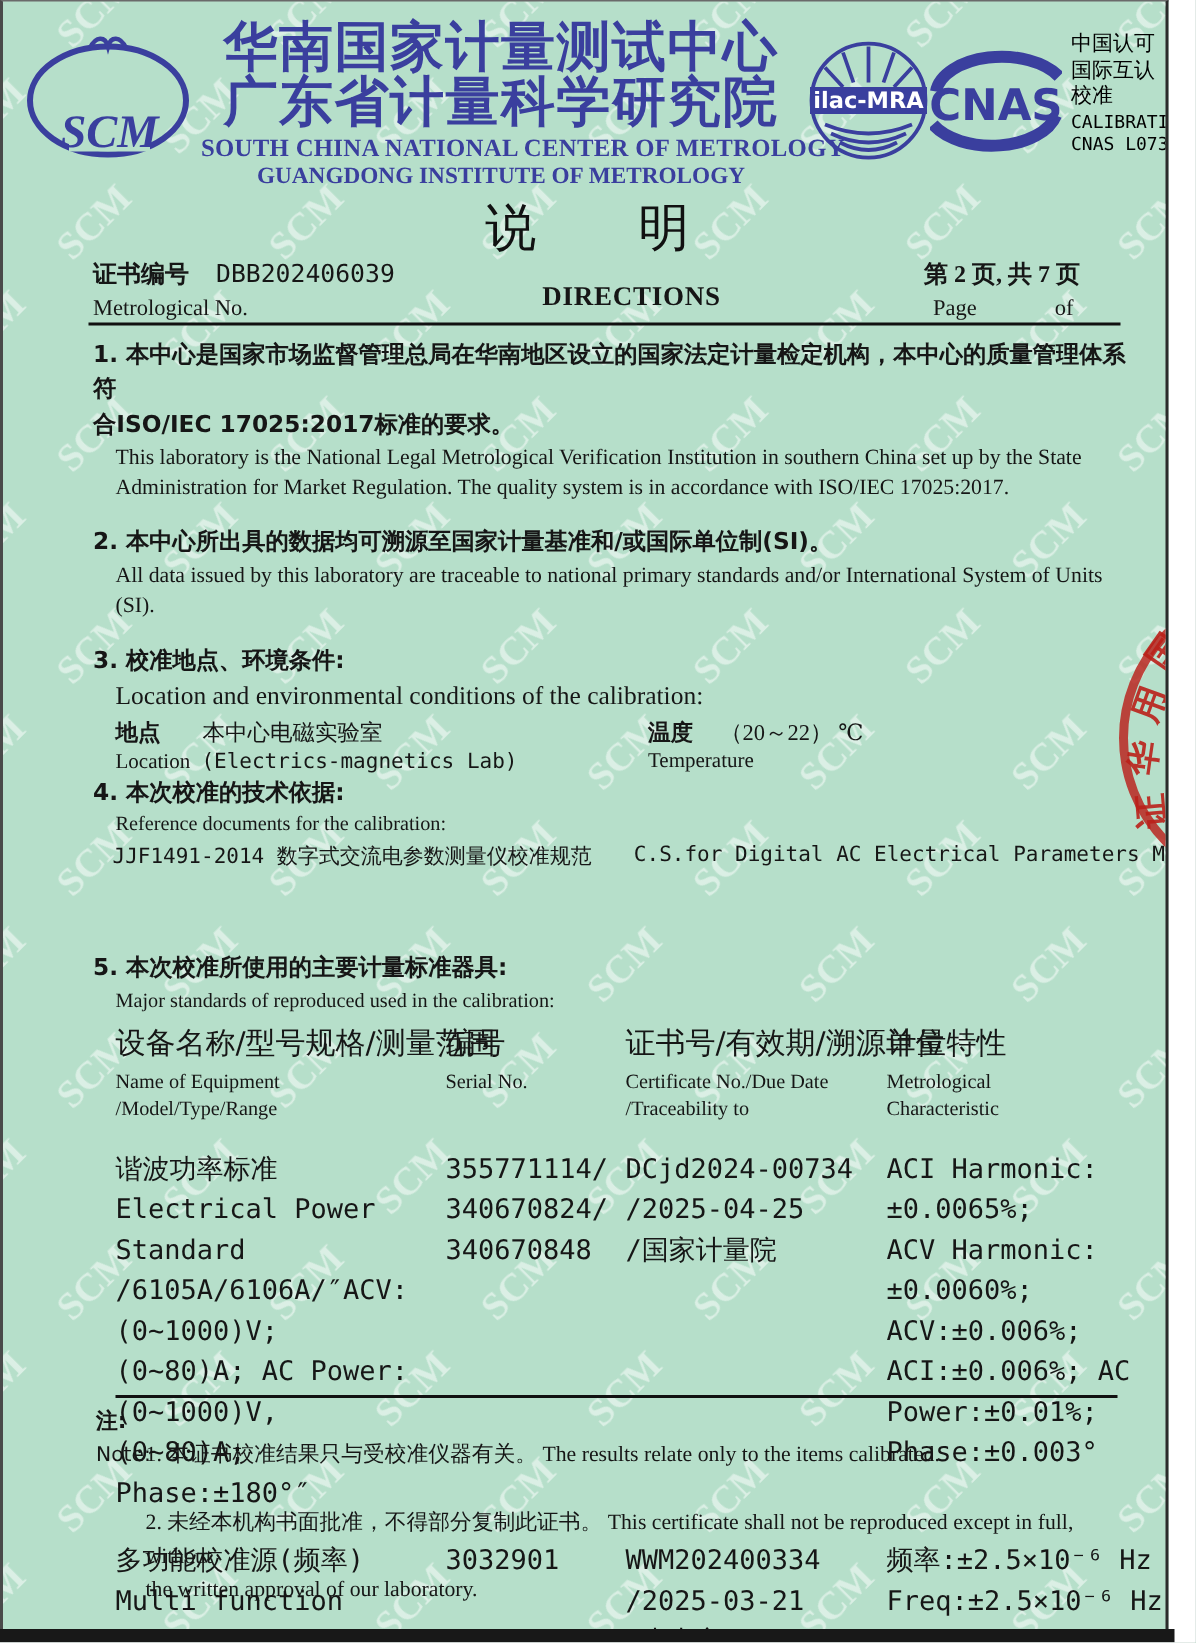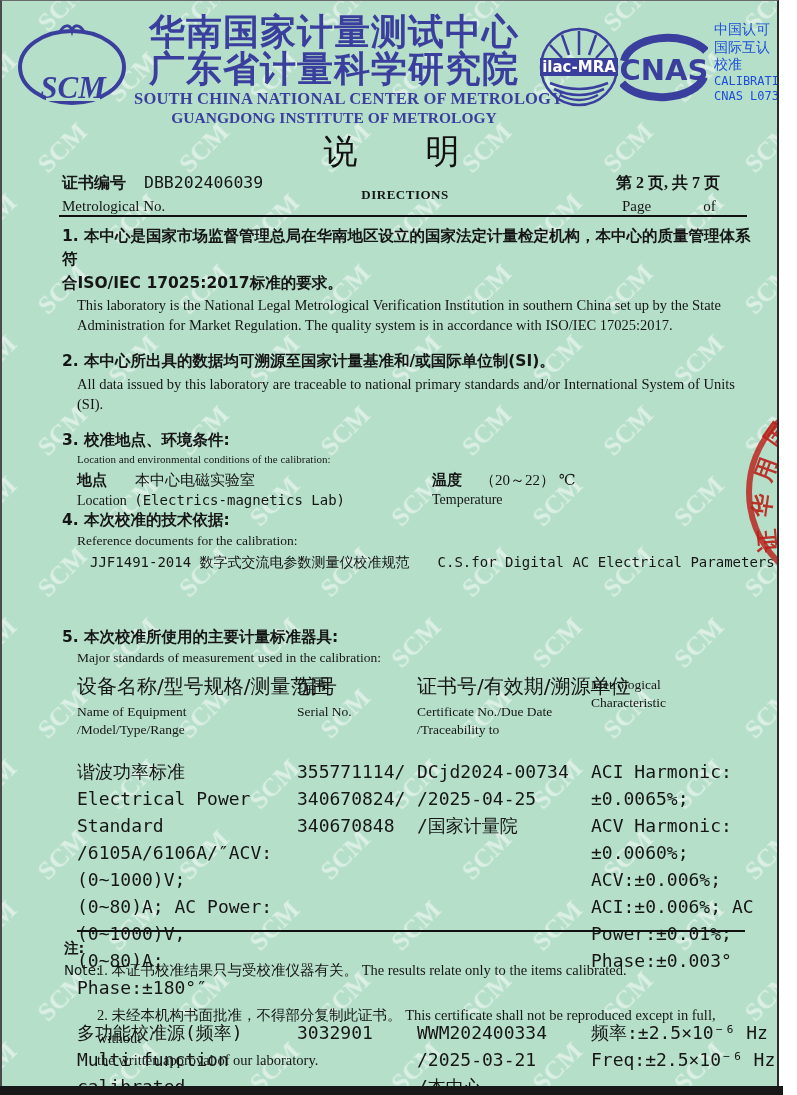--- a/index.html
+++ b/index.html
@@ -14,55 +14,55 @@
   
   .hdr{position:absolute;left:0;top:0;width:779px;height:125px;}
   .scm-logo{position:absolute;left:14px;top:22px;width:112px;height:86px;}
   .hdr-titles{position:absolute;left:132px;top:12px;width:400px;text-align:center;color:#3a3f9e;}
   .cn-t1,.cn-t2{font-family:"DejaVu Sans","Liberation Sans",sans-serif;font-weight:bold;
         font-size:36px;line-height:1.04;letter-spacing:1px;white-space:nowrap;}
   .en-t1{font-size:16.5px;font-weight:bold;letter-spacing:.2px;margin-top:1px;white-space:nowrap;}
   .en-t2{font-size:15.5px;font-weight:bold;white-space:nowrap;}
   .ilac{position:absolute;left:536px;top:24px;width:82px;height:84px;}
   .cnas{position:absolute;left:618px;top:32px;width:88px;height:70px;}
-  .accred{position:absolute;left:712px;top:20px;color:#1d4ed8;line-height:1.25;}
+  .accred{position:absolute;left:712px;top:20px;color:#000000;line-height:1.25;}
   .accred .cnl{font-family:"DejaVu Sans","Liberation Sans",sans-serif;font-size:14px;display:block;}
   .accred .enl{font-family:"DejaVu Sans Mono","Liberation Mono",monospace;font-size:12px;display:block;}
 
   
   .doc-title{position:absolute;left:0;top:128px;width:779px;text-align:center;
         font-family:"DejaVu Sans","Liberation Sans",sans-serif;font-size:34px;color:#111;}
   .cert-row{position:absolute;left:60px;top:172px;width:686px;}
   .cert-left{position:absolute;left:0;top:0;}
   .cert-cn{font-family:"DejaVu Sans",sans-serif;font-weight:bold;font-size:16px;}
   .cert-no{font-family:"DejaVu Sans Mono","Liberation Mono",monospace;font-size:16.5px;margin-left:18px;}
   .cert-en{font-size:15px;margin-top:4px;}
-  .directions{position:absolute;left:0;top:14px;width:686px;text-align:center;
-        font-weight:bold;font-size:13px;letter-spacing:.5px;}
+  .directions{position:absolute;left:16px;top:14px;width:686px;text-align:center;
+        font-weight:bold;font-size:18px;letter-spacing:.5px;}
   .pg-right{position:absolute;right:28px;top:0;}
   .pg-cn{font-family:Liberation Serif, serif;font-weight:bold;font-size:16px;white-space:nowrap;}
   .pg-en{display:flex;gap:52px;font-size:15px;margin-top:4px;padding-left:6px;}
   .hr1{position:absolute;left:57px;top:214px;width:688px;height:2px;background:#111;}
   .hr2{position:absolute;left:75px;top:929px;width:668px;height:2px;background:#111;}
 
   
   .body{position:absolute;left:60px;top:224px;width:690px;}
   .cn-head{font-family:"DejaVu Sans","Liberation Sans",sans-serif;font-weight:bold;
         font-size:15.5px;line-height:1.5;white-space:pre-line;}
   .en-sub{font-size:14.5px;line-height:1.4;margin-left:15px;white-space:pre-line;}
   .gap16{margin-top:15px;}
 
   .env-row{display:flex;margin-left:15px;margin-top:3px;gap:30px;}
   .env-a{width:325px;} .env-b{width:195px;} .env-c{width:170px;}
   .env-lab{font-family:"DejaVu Sans",sans-serif;font-weight:bold;font-size:15px;}
   .env-val{font-size:15px;}
   .env-en{font-size:14px;margin-top:2px;}
   .mono{font-family:"DejaVu Sans Mono","Liberation Mono",monospace;}
 
-  .ref-row{margin-left:28px;margin-top:3px;font-family:"DejaVu Sans Mono","Liberation Mono",monospace;
+  .ref-row{margin-left:13px;margin-top:3px;font-family:"DejaVu Sans Mono","Liberation Mono",monospace;
         font-size:14px;display:flex;gap:28px;white-space:nowrap;}
 
   .s5{margin-top:54px;}
   .std-table{margin-left:15px;margin-top:5px;display:grid;
         grid-template-columns:212px 112px 166px 186px;column-gap:8px;}
   .th .cn{font-family:"DejaVu Sans",sans-serif;font-weight:normal;font-size:20px;white-space:nowrap;}
   .th .en{font-size:13.5px;line-height:1.35;white-space:pre-line;margin-top:3px;}
   .td{font-family:"DejaVu Sans Mono","Liberation Mono",monospace;font-size:18px;
         line-height:1.5;white-space:pre-line;margin-top:18px;}
   .td.wrap{white-space:normal;word-break:break-all;}
@@ -162,21 +162,21 @@
 Administration for Market Regulation. The quality system is in accordance with ISO/IEC 17025:2017.</div>
       </div>
 
       <div class="sec gap16">
         <div class="cn-head">2. 本中心所出具的数据均可溯源至国家计量基准和/或国际单位制(SI)。</div>
         <div class="en-sub">All data issued by this laboratory are traceable to national primary standards and/or International System of Units (SI).</div>
       </div>
 
       <div class="sec gap16">
         <div class="cn-head">3. 校准地点、环境条件:</div>
-        <div class="en-sub" style="font-size:11px">Location and environmental conditions of the calibration:</div>
+        <div class="en-sub" style="font-size:17px">Location and environmental conditions of the calibration:</div>
         <div class="env-row">
           <div class="env-a">
             <div><span class="env-lab">地点</span>
                  <span class="env-val" style="margin-left:24px">本中心电磁实验室</span></div>
             <div class="env-en"><span>Location</span>
                  <span class="mono" style="margin-left:4px">(Electrics-magnetics Lab)</span></div>
           </div>
           <div class="env-b">
             <div><span class="env-lab">温度</span>
                  <span class="env-val" style="margin-left:14px">（20～22） ℃</span></div>
@@ -189,39 +189,40 @@
         <div class="cn-head">4. 本次校准的技术依据:</div>
         <div class="en-sub" style="font-size:13.5px">Reference documents for the calibration:</div>
         <div class="ref-row">
           <span>JJF1491-2014 数字式交流电参数测量仪校准规范</span>
           <span>C.S.for Digital AC Electrical Parameters Meter</span>
         </div>
       </div>
 
       <div class="sec s5">
         <div class="cn-head">5. 本次校准所使用的主要计量标准器具:</div>
-        <div class="en-sub" style="font-size:13.5px">Major standards of measurement used in the calibration:</div>
+        <div class="en-sub" style="font-size:13.5px">Major standards of reproduced used in the calibration:</div>
 
         <div class="std-table">
 
           <div class="th">
             <div class="cn">设备名称/型号规格/测量范围</div>
             <div class="en">Name of Equipment
 /Model/Type/Range</div>
           </div>
           <div class="th">
             <div class="cn">编号</div>
             <div class="en">Serial No.</div>
           </div>
           <div class="th">
             <div class="cn">证书号/有效期/溯源单位</div>
             <div class="en">Certificate No./Due Date
 /Traceability to</div>
           </div>
           <div class="th">
+            <div class="cn">计量特性</div>
             <div class="en">Metrological
 Characteristic</div>
           </div>
 
           <div class="td">谐波功率标准
 Electrical Power Standard
 /6105A/6106A/″ACV:(0~1000)V;
 (0~80)A; AC Power:(0~1000)V,
 (0~80)A;
 Phase:±180°″</div>

